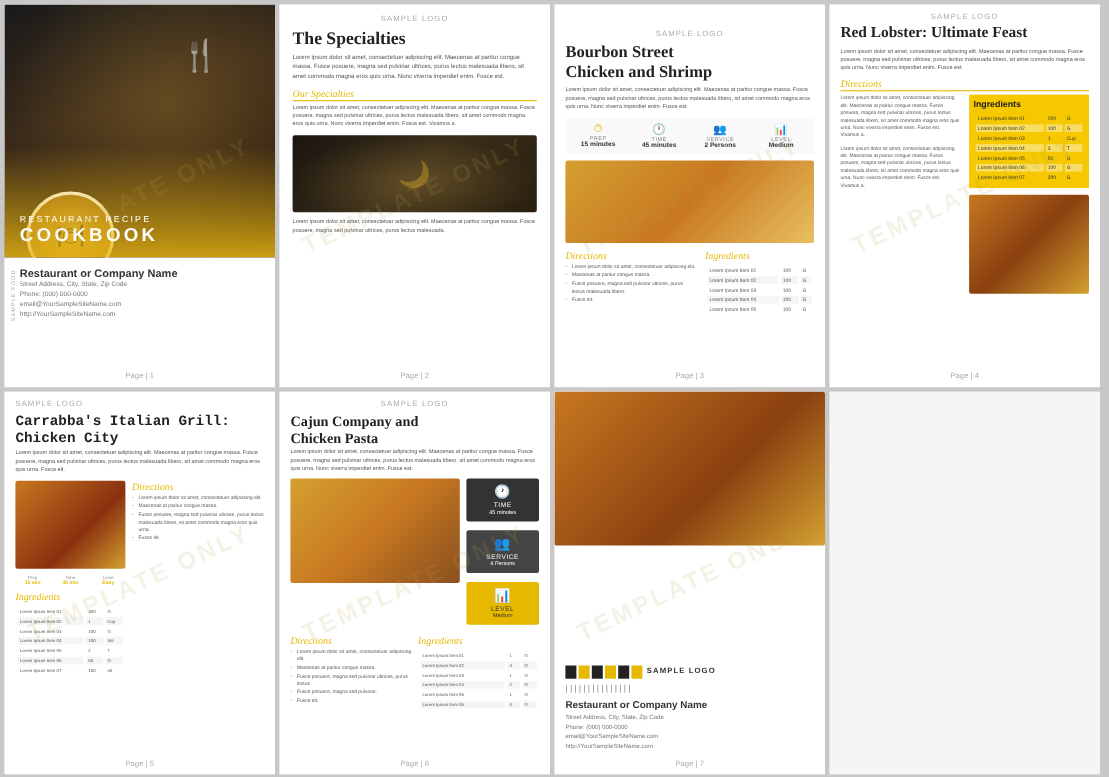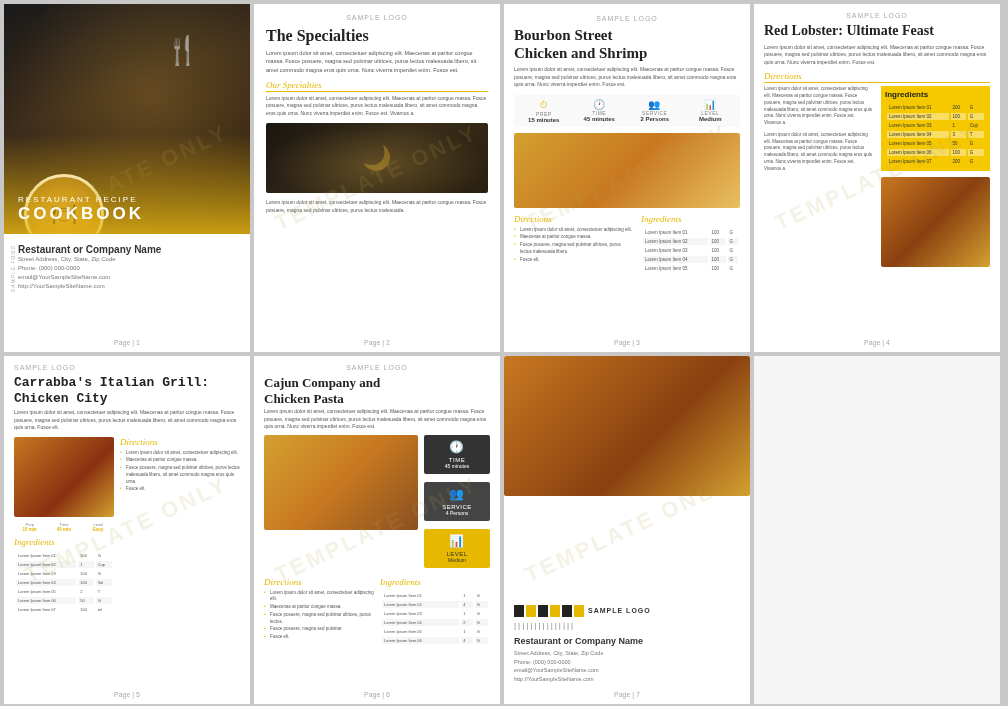--- a/index.html
+++ b/index.html
@@ -200,21 +200,21 @@
     }
     .page2 .highlight-box .hl-text {
       font-size: 5px;
       color: #333;
       font-family: sans-serif;
       line-height: 1.5;
       font-style: italic;
     }
 
     
-    .page3 { padding: 11px 10px; }
+    .page3 { padding: 24px 10px; }
     .page3 .logo-row {
       display: flex;
       justify-content: center;
       margin-bottom: 4px;
     }
     .page3 h1 {
       font-size: 15px;
       color: #222;
       font-family: 'Georgia', serif;
       line-height: 1.2;

